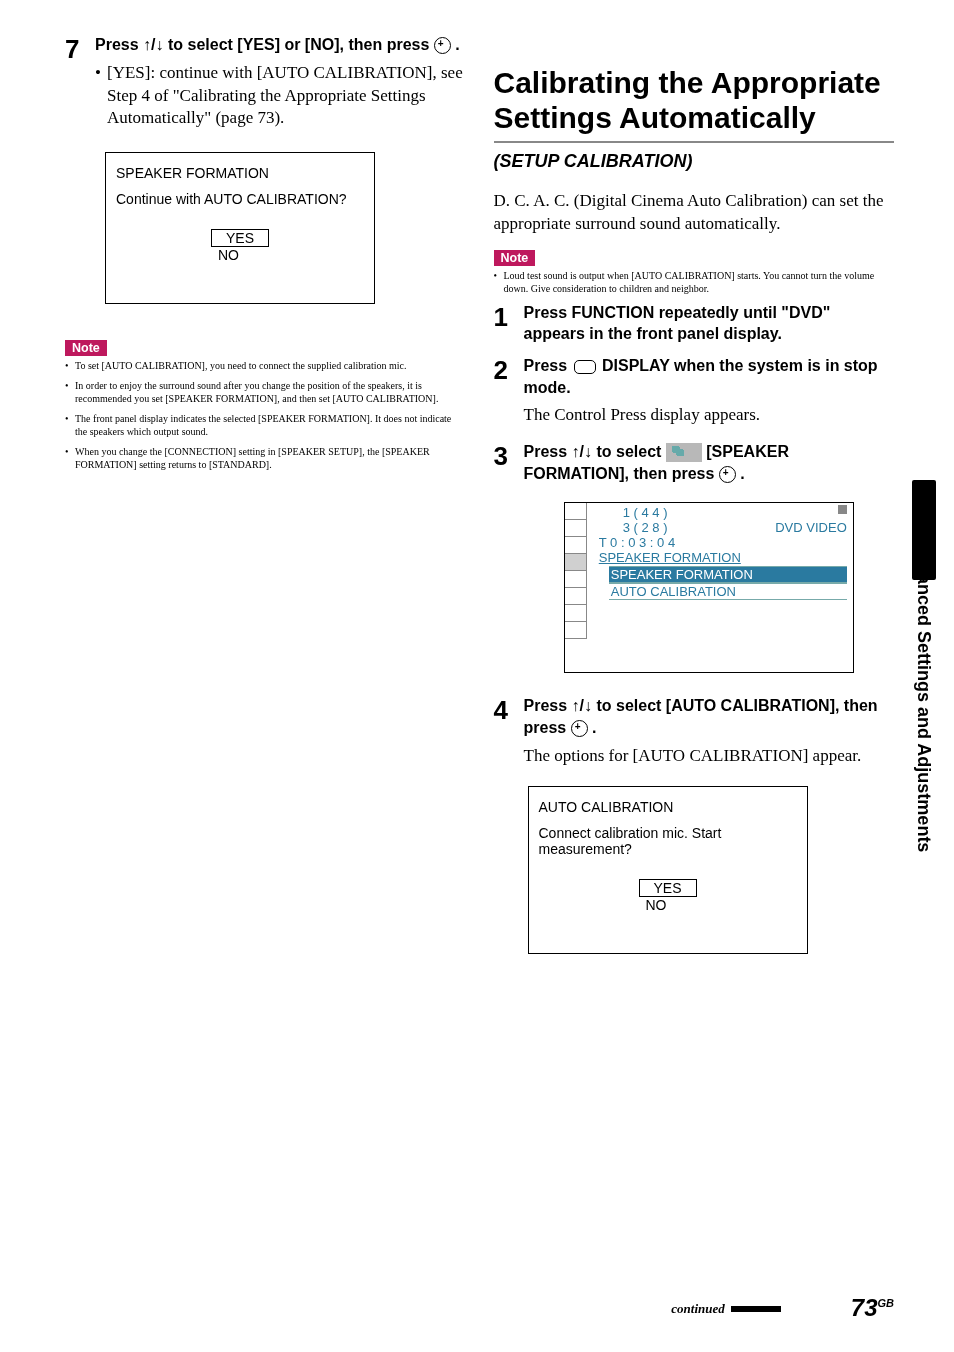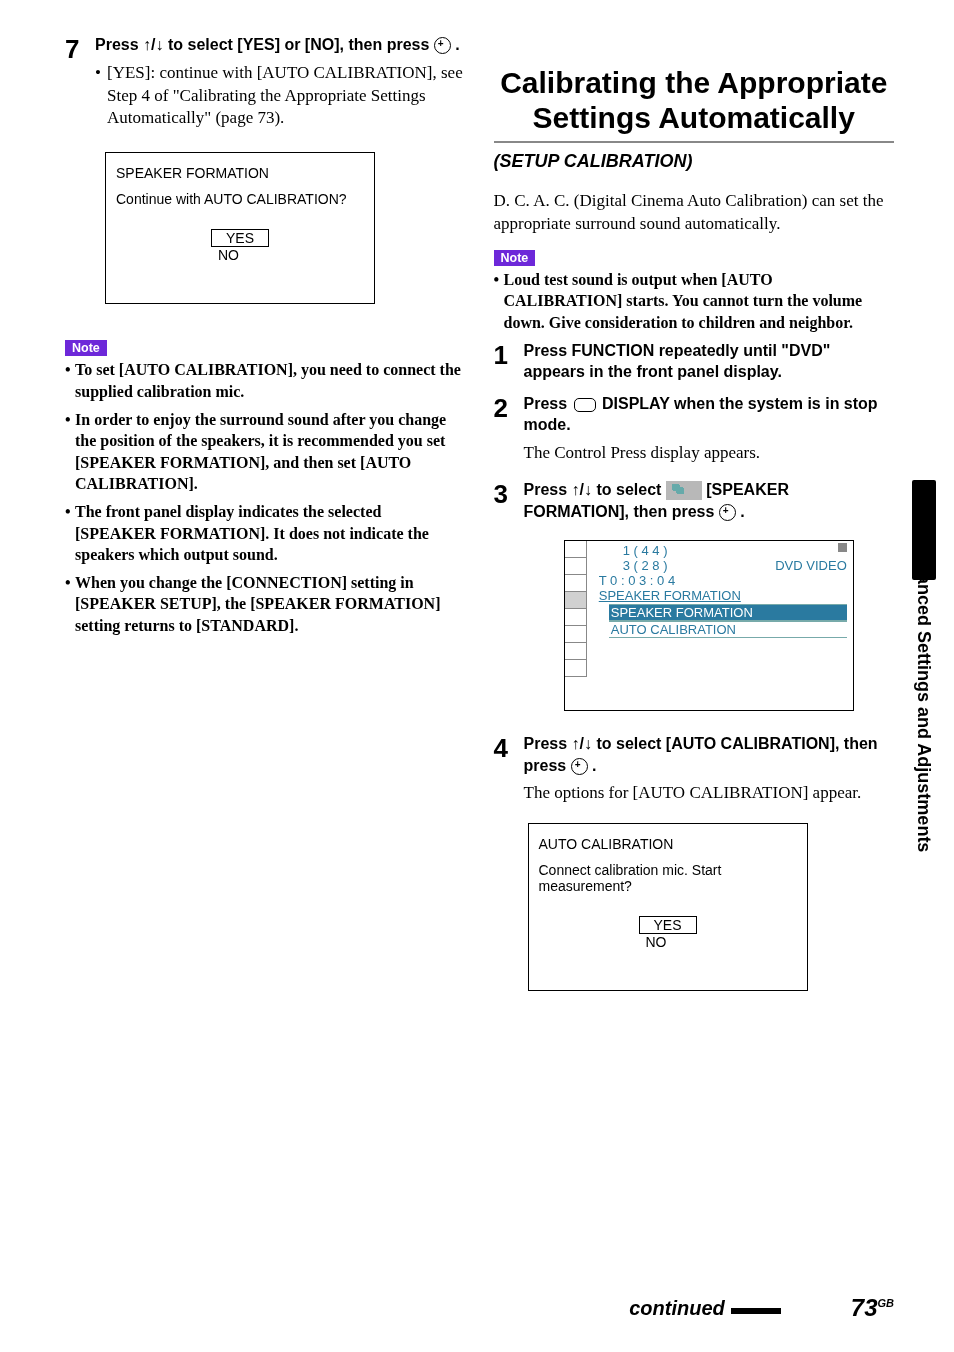--- a/index.html
+++ b/index.html
@@ -57,26 +57,26 @@
     width:20px; height:12px;
     border:1.5px solid #000;
     border-radius:5px;
     vertical-align:middle;
     position:relative;
     margin:0 2px;
   }
   ul.bullets { list-style:none; padding:0; margin:6px 0 0 30px; }
   ul.bullets > li { position:relative; padding-left:12px; margin-bottom:4px; line-height:1.35; }
   ul.bullets > li::before { content:"•"; position:absolute; left:0; }
-  ul.notes { list-style:none; padding:0; margin:2px 0 0 0; font-size:16px;font-weight:bold; }
+  ul.notes { list-style:none; padding:0; margin:2px 0 0 0; font-size:10px; }
   ul.notes > li { position:relative; padding-left:10px; margin-bottom:6px; line-height:1.35; }
   ul.notes > li::before { content:"•"; position:absolute; left:0; }
   .note-badge {
     display:inline-block;
-    background:#6d28d9;
+    background:#be185d;
     color:#fff;
     font-family: Arial, Helvetica, sans-serif;
     font-weight:700;
     font-size:12.5px;
     padding:1px 7px;
     margin-top:18px;
   }
   .osd-box {
     border:1px solid #000;
     width:270px;
@@ -92,21 +92,20 @@
   .osd-choice-sel { border:1px solid #000; padding:0 6px; display:block; text-align:center; }
   .osd-choice { padding:0 6px; display:block; text-align:left; border-left:1px solid transparent; }
   h2.heading {
     font-family: Arial, Helvetica, sans-serif;
     font-weight:900;
     font-size:30px;
     line-height:1.15;
     margin:36px 0 8px 0;
     border-bottom:2px solid #888;
     padding-bottom:6px;
-    text-align:center;
   }
   .subhead {
     font-family: Arial, Helvetica, sans-serif;
     font-weight:700;
     font-style:italic;
     font-size:18px;
     margin-bottom:18px;
   }
   .para { line-height:1.35; margin-bottom:10px; }
   .icon-box {
@@ -174,24 +173,24 @@
   }
   .footer {
     position:absolute;
     bottom:30px;
     right:60px;
     display:flex;
     align-items:center;
     column-gap:70px;
   }
   .continued {
-    font-family: Liberation Sans, sans-serif;
+    font-family: Liberation Serif, serif;
     font-weight:700;
     font-style:italic;
-    font-size:20px;
+    font-size:13px;
   }
   .continued-bar { width:50px; height:6px; background:#000; display:inline-block; vertical-align:middle; margin-left:6px; }
   .pagenum { font-family: Arial, Helvetica, sans-serif; font-weight:700; font-style:italic; font-size:24px; }
   .pagenum sup { font-size:11px; vertical-align:super; font-style:italic; }
   .stop-sq { display:inline-block; width:9px; height:9px; background:#888; vertical-align:baseline; }
 </style>
 </head>
 <body>
 
 <div class="page">

